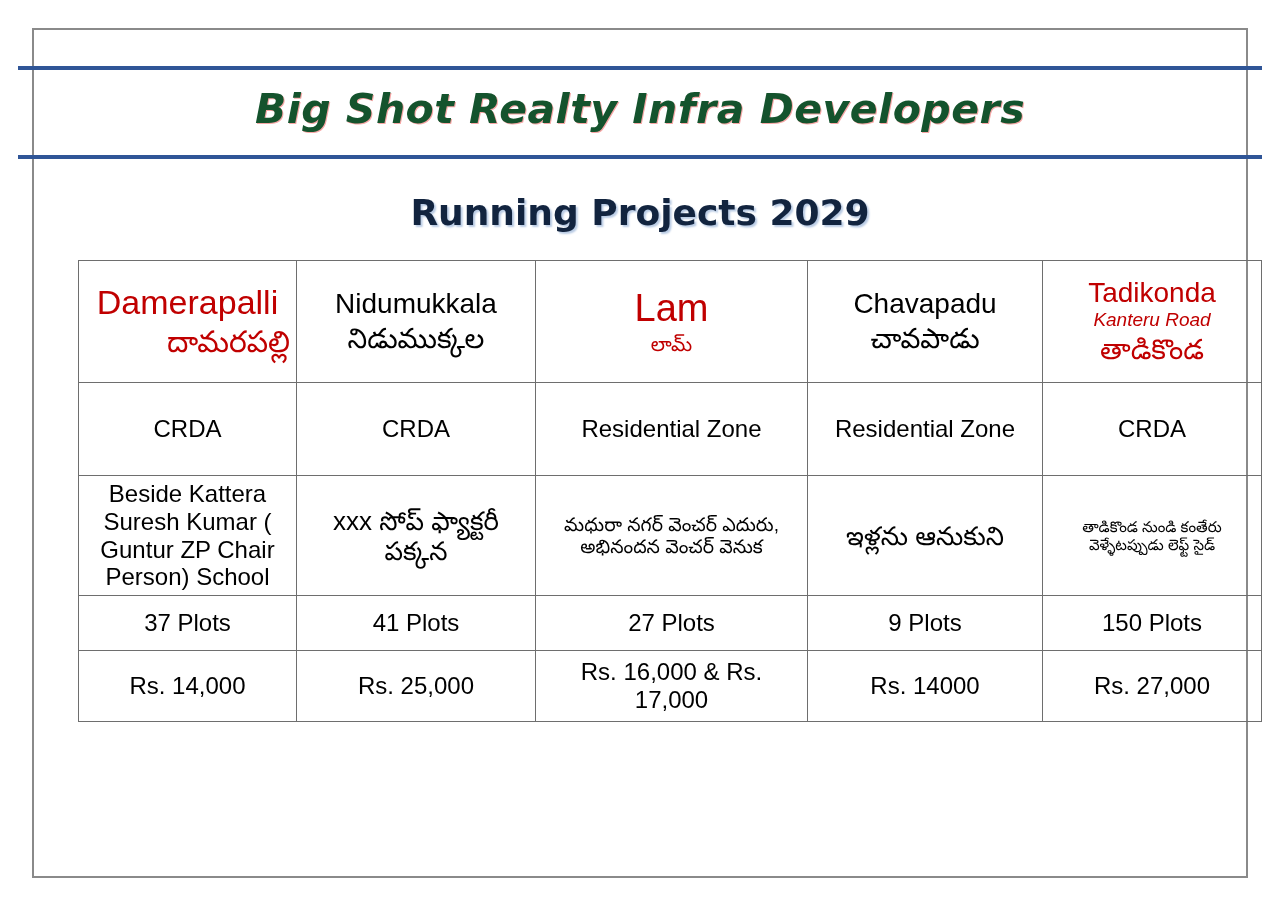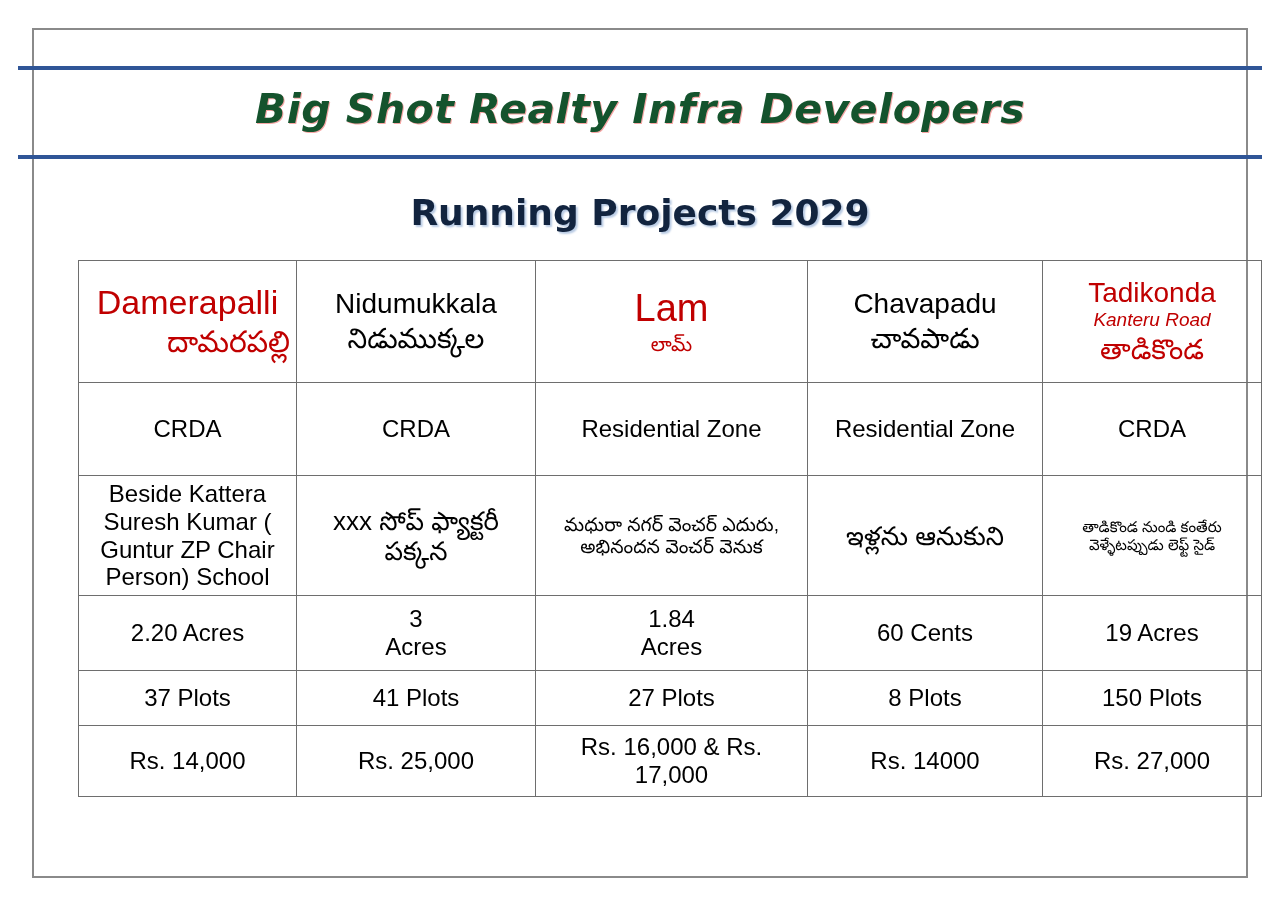--- a/index.html
+++ b/index.html
@@ -189,35 +189,26 @@
 
 
       <tr class="addr-row">
         <td class="col1">Beside Kattera Suresh Kumar ( Guntur ZP Chair Person) School</td>
         <td class="col2 plain-te">xxx సోప్ ఫ్యాక్టరీ పక్కన</td>
         <td class="col3 bold-te">మధురా నగర్ వెంచర్ ఎదురు, అభినందన వెంచర్ వెనుక</td>
         <td class="col4 plain-te">ఇళ్లను ఆనుకుని</td>
         <td class="col5 small-te">తాడికొండ నుండి కంతేరు వెళ్ళేటప్పుడు లెఫ్ట్ సైడ్</td>
       </tr>
 
-      <tr class="extent-row">
-        <td class="col1 nowrap-2">2.20 Acres</td>
-        <td class="col2 nowrap-2">3
-Acres</td>
-        <td class="col3 nowrap-2">1.84
-Acres</td>
-        <td class="col4 nowrap-2">60 Cents</td>
-        <td class="col5 nowrap-2">19 Acres</td>
-      </tr>
 
       <tr class="plots-row">
         <td class="col1">37 Plots</td>
         <td class="col2">41 Plots</td>
         <td class="col3">27 Plots</td>
-        <td class="col4">8 Plots</td>
+        <td class="col4">9 Plots</td>
         <td class="col5">150 Plots</td>
       </tr>
 
       <tr class="price-row">
         <td class="col1">Rs. 14,000</td>
         <td class="col2">Rs. 25,000</td>
         <td class="col3">Rs. 16,000 &amp; Rs. 17,000</td>
         <td class="col4">Rs. 14000</td>
         <td class="col5">Rs. 27,000</td>
       </tr>

